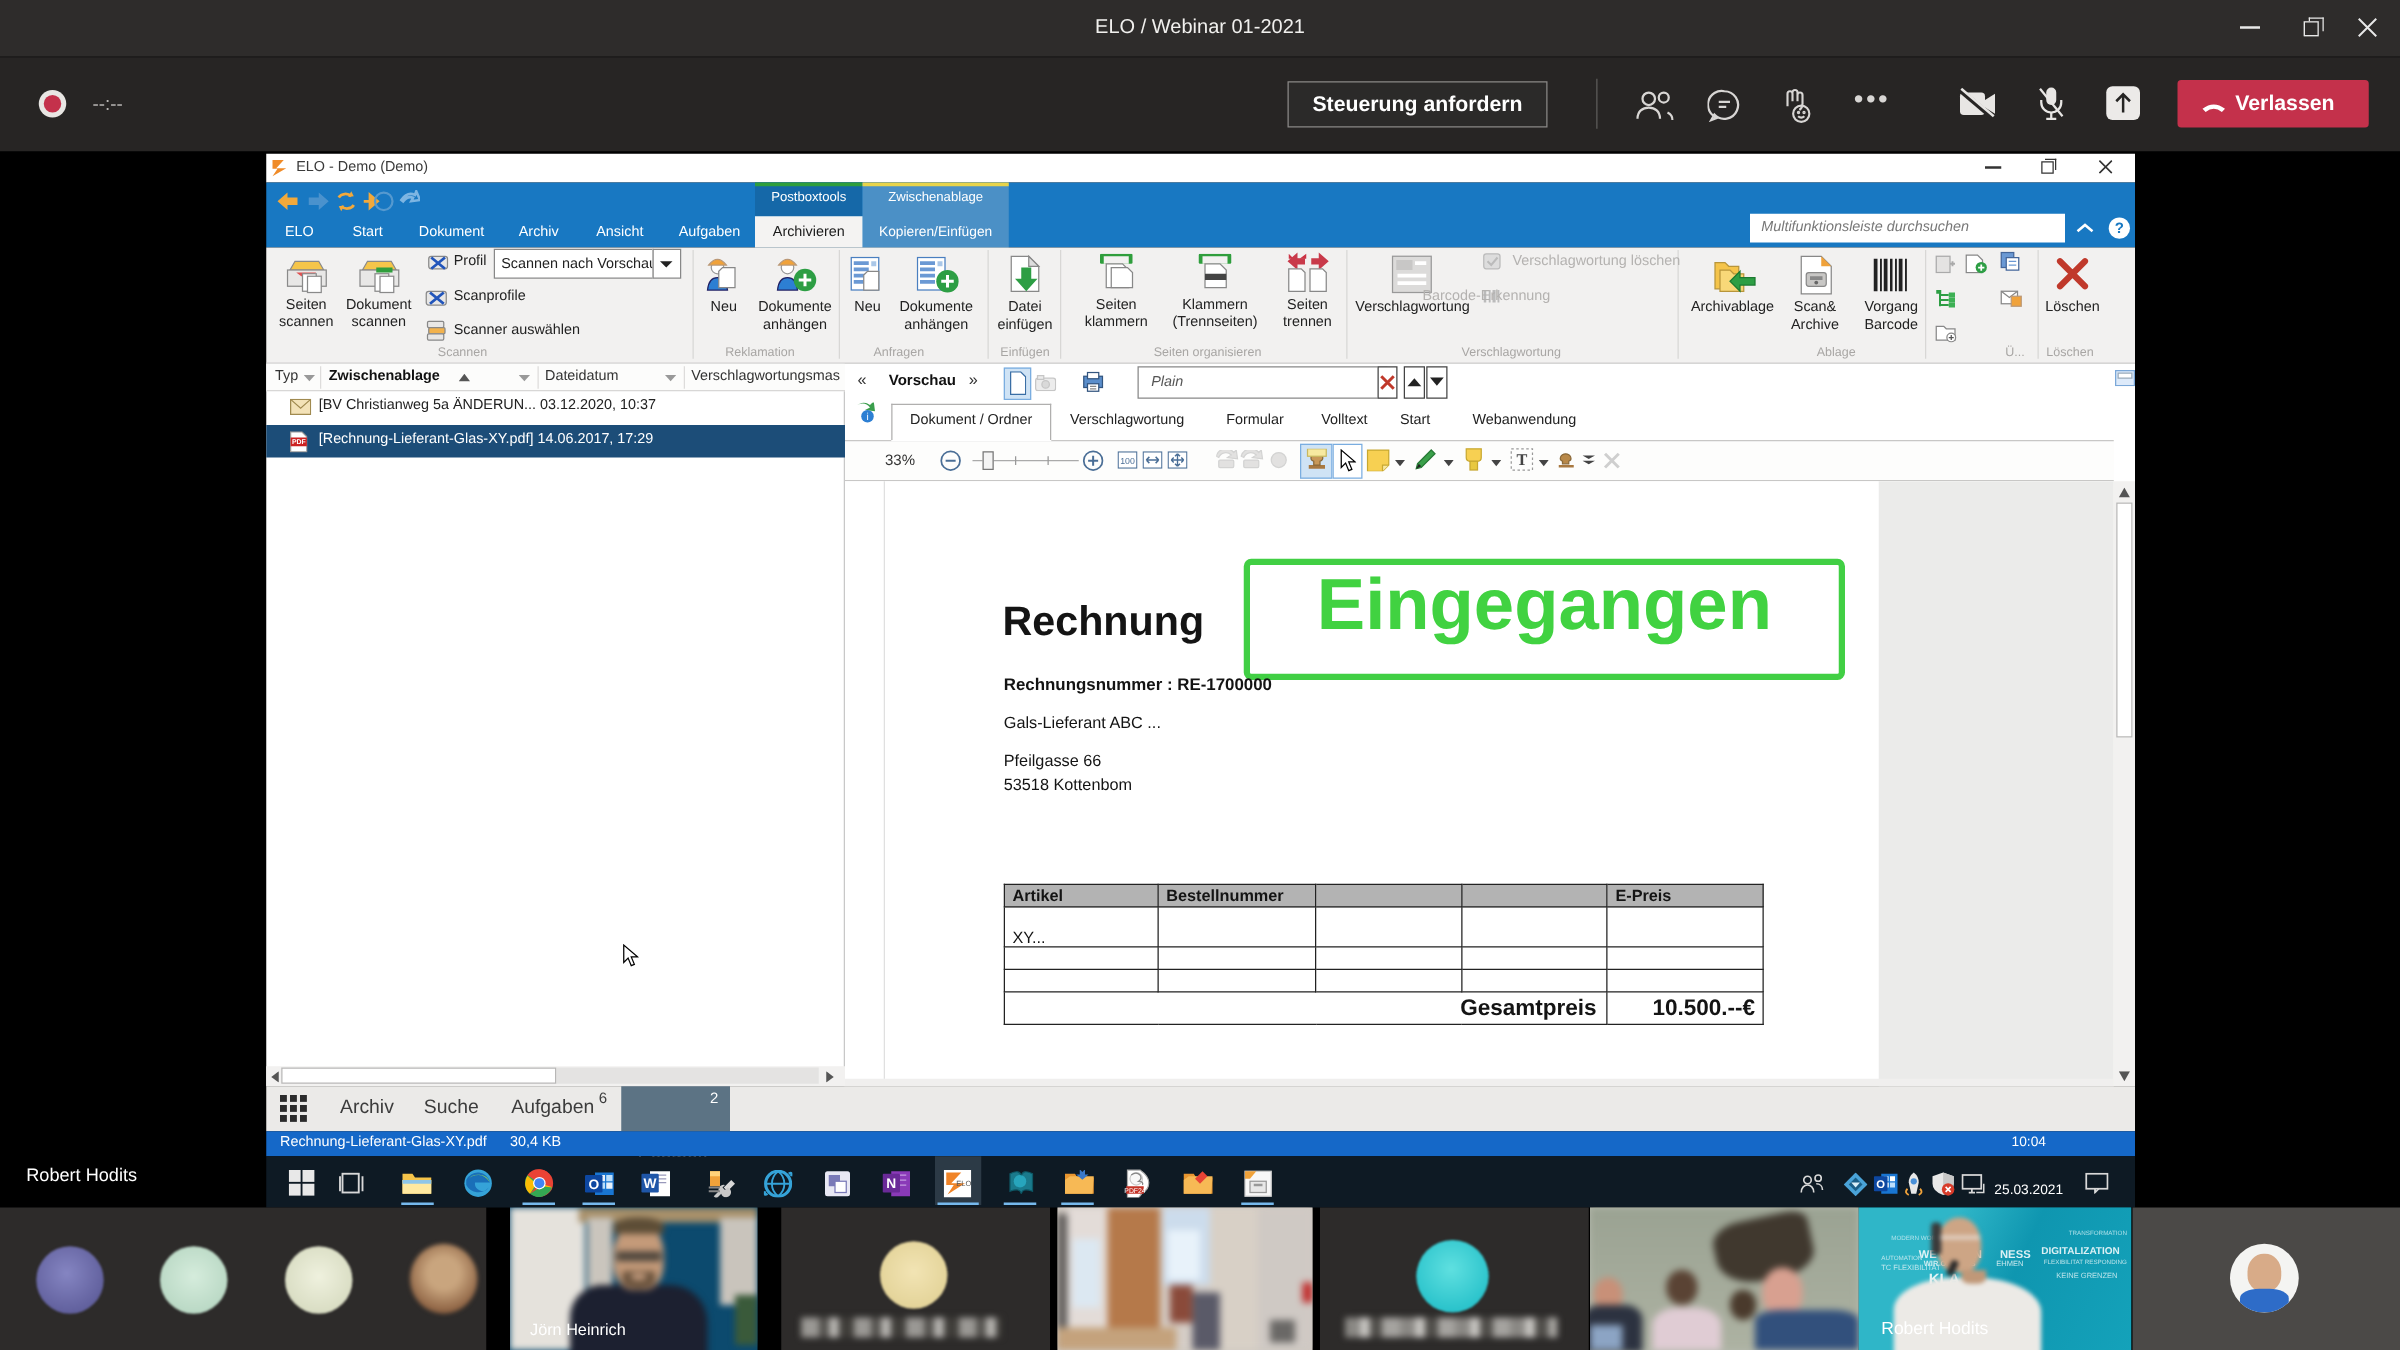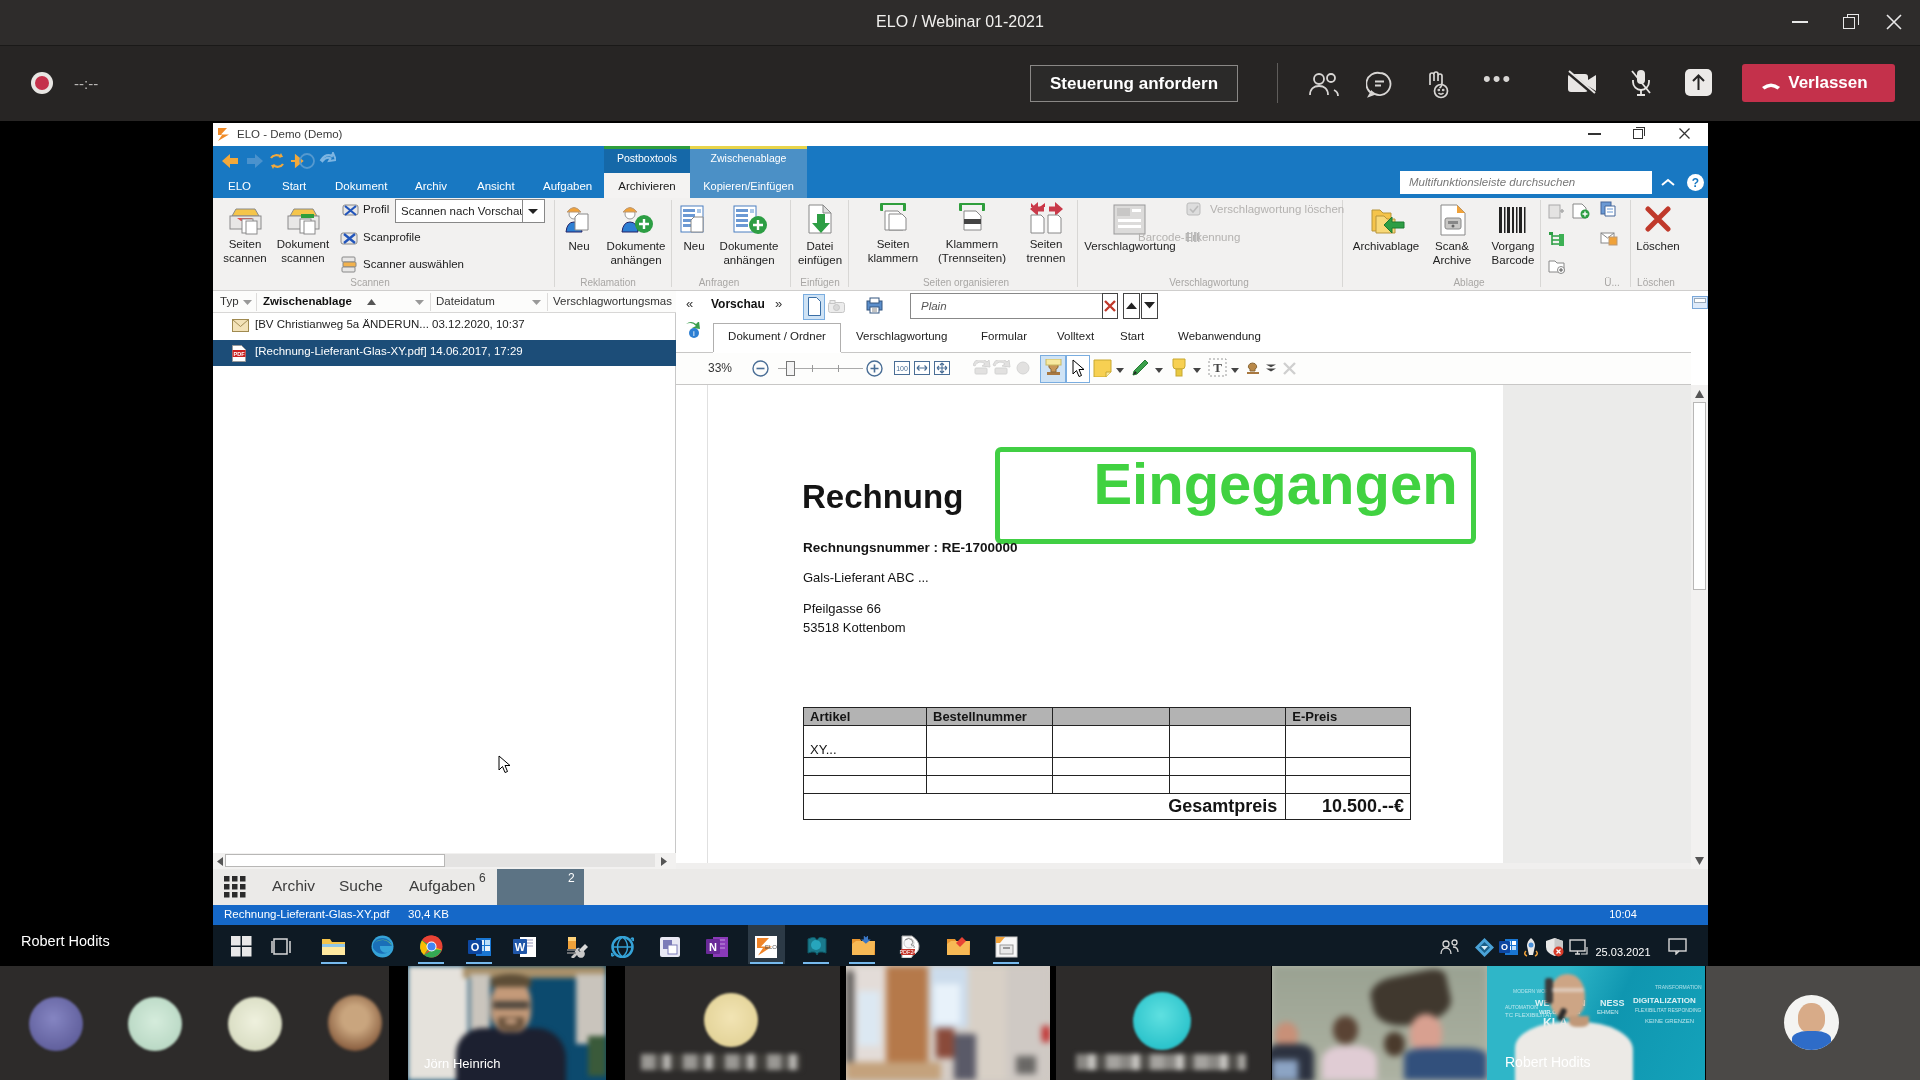--- a/index.html
+++ b/index.html
@@ -553,21 +553,21 @@
 <svg class="a" style="left:1695px;top:390px" width="9" height="8">
       <path d="M4.5 0 L9 8 H0z" fill="#555"></path>
     </svg>
 <div class="a" style="left:1693px;top:402px;width:13px;height:188px;background:#fff;border:1px solid #b8b7b6;box-sizing:border-box;"></div>
 <svg class="a" style="left:1695px;top:857px" width="9" height="8">
       <path d="M4.5 8 L9 0 H0z" fill="#555"></path>
     </svg>
 
 <div class="a ws" style="left:802px;top:478px;font-size:33px;font-weight:bold;color:#141414;letter-spacing:0px;">Rechnung</div>
 <div class="a" style="left:995px;top:447px;width:481px;height:97px;border:5px solid #41cf44;border-radius:6px;box-sizing:border-box;"></div>
-<div class="a ws" style="left:995px;top:450px;width:481px;text-align:center;font-size:58px;font-weight:bold;color:#41d241;padding-left:40px;">Eingegangen</div>
+<div class="a ws" style="left:995px;top:450px;width:481px;text-align:center;font-size:58px;font-weight:bold;color:#41d241;">Eingegangen</div>
 <div class="a ws" style="left:803px;top:540px;font-size:13.5px;font-weight:bold;color:#141414;">Rechnungsnummer : RE-1700000</div>
 <div class="a ws" style="left:803px;top:570px;font-size:13px;color:#141414;">Gals-Lieferant ABC ...</div>
 <div class="a ws" style="left:803px;top:601px;font-size:13px;color:#141414;">Pfeilgasse 66</div>
 <div class="a ws" style="left:803px;top:620px;font-size:13px;color:#141414;">53518 Kottenbom</div>
 
 <table class="a" style="left:803px;top:707px;width:608px;border-collapse:collapse;font-size:13px;color:#141414;" cellspacing="0">
 <tbody>
         <tr style="background:#b3b3b3;height:18px;">
 <td style="border:1px solid #222;width:121px;padding:0 0 0 6px;font-weight:bold;">Artikel</td>
 <td style="border:1px solid #222;width:121px;padding:0 0 0 6px;font-weight:bold;">Bestellnummer</td>

